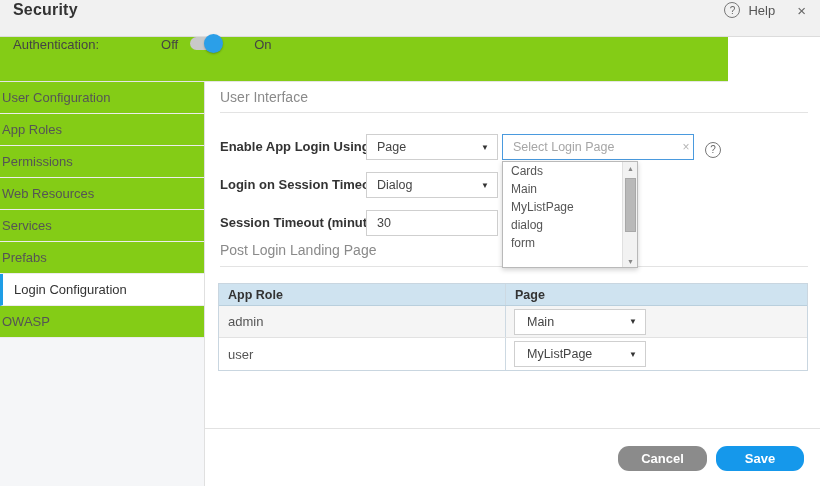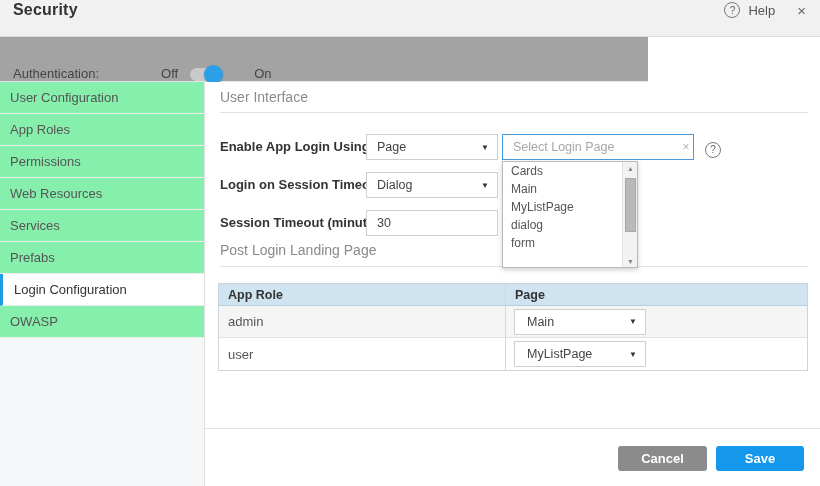--- a/index.html
+++ b/index.html
@@ -21,43 +21,43 @@
   .titlebar-right { display:flex; align-items:center; gap:8px; }
   .help-circle {
     width:16px; height:16px; border:1px solid #777; border-radius:50%;
     display:inline-flex; align-items:center; justify-content:center;
     font-size:10px; color:#666; cursor:pointer;
   }
   .help-text { font-size:13px; color:#555; cursor:pointer; margin-right:14px; }
   .close-x { font-size:15px; color:#666; cursor:pointer; line-height:1; }
   
   .auth-row {
-    position:absolute; left:0; top:37px; width:648px; height:45px;
-    background:#a3a3a3; border-bottom:1px solid #e5e5e5;
-    display:flex; align-items:flex-end; padding-left:13px;
+    position:absolute; left:0; top:37px; width:728px; height:45px;
+    background:#84cc16; border-bottom:1px solid #e5e5e5;
+    display:flex; align-items:flex-start; padding-left:13px;
   }
   .auth-label { font-size:13px; color:#444; margin-right:42px; }
   .toggle-off, .toggle-on { font-size:13px; color:#444;margin-left:20px; }
   .toggle {
     width:30px; height:13px; background:#c9c9c9; border-radius:7px;
     margin:0 14px 0 12px; position:relative; cursor:pointer;
   }
   .toggle .knob {
     position:absolute; right:-3px; top:-3px; width:19px; height:19px;
     border-radius:50%; background:#2b9fe8; box-shadow:0 1px 2px rgba(0,0,0,.25);
   }
   
   .sidebar {
     position:absolute; left:0; top:82px; width:205px; height:404px;
     background:#f5f6f8; border-right:1px solid #e0e0e0;
   }
   .side-item {
-    height:32px; display:flex; align-items:center; padding-left:10px;
+    height:32px; display:flex; align-items:center; padding-left:2px;
     font-size:13px; color:#555; border-bottom:1px solid #ececec;
-    cursor:pointer; background:#86efac;
+    cursor:pointer; background:#84cc16;
   }
   .side-item.active {
     background:#fff; border-left:3px solid #1e9de6; padding-left:11px; color:#333;
   }
   
   .main { position:absolute; left:205px; top:82px; width:615px; height:404px; background:#fff; }
   .section-heading { position:absolute; left:15px; font-size:14px; color:#8a8a8a; }
   .hrule { position:absolute; left:15px; right:12px; height:1px; background:#e3e3e3; }
   .form-label { position:absolute; left:15px; height:26px; line-height:26px; font-size:13px; font-weight:700; color:#333; }
   .ctl {
@@ -124,21 +124,21 @@
   .cell { display:flex; align-items:center; padding-left:9px; font-size:13px; color:#555; }
   .row-select {
     margin-left:8px; width:132px; height:26px; align-self:center;
     background:#fff; border:1px solid #cfcfcf; font-size:12.5px; color:#444;
     display:flex; align-items:center; padding:0 8px 0 12px; cursor:pointer;
   }
   .row-select .val { flex:1; }
   
   .footer-divider { position:absolute; left:0; right:0; top:346px; height:1px; background:#e2e2e2; }
   .btn {
-    position:absolute; top:364px; height:25px; border:none; border-radius:3px;
+    position:absolute; top:364px; height:25px; border:none; border-radius:11px;
     color:#fff; font-size:13px; font-weight:700; cursor:pointer;
     font-family:"Liberation Sans", sans-serif;
   }
   .btn-cancel { left:413px; width:89px; background:#8b8b8b; }
   .btn-save  { left:511px; width:88px; background:#1598eb; }
 </style>
 </head>
 <body>
 
 <div class="window">

